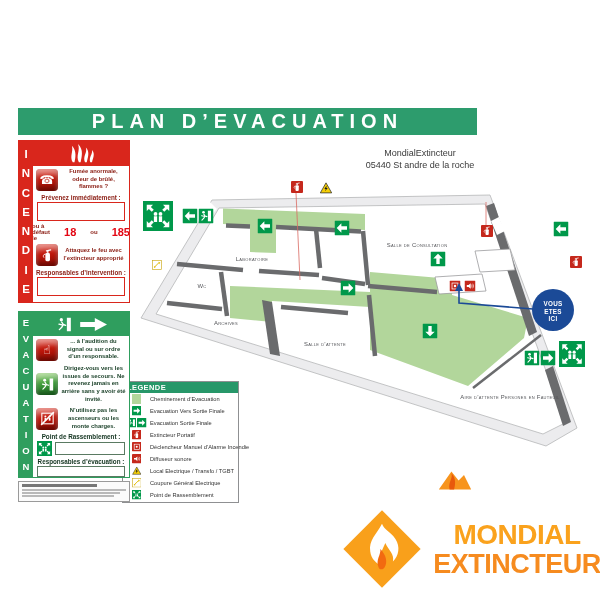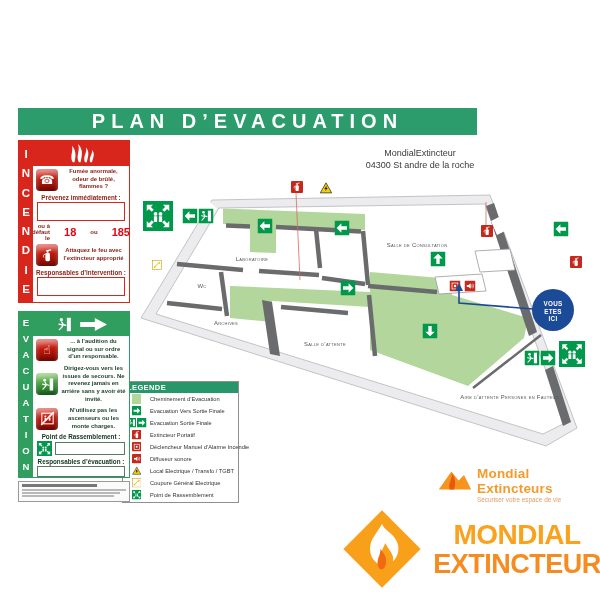--- a/index.html
+++ b/index.html
@@ -43,21 +43,21 @@
   .gicon .g{color:#fff;font-size:12px;line-height:1;font-family:"DejaVu Sans",sans-serif;}
   .gicon svg{width:17px;height:17px;}
   .ptext{flex:1;font-size:5.9px;line-height:1.3;color:#8a1c12;text-align:center;font-weight:600;}
   .evac .ptext{color:#1d432b;}
   .plabel{font-size:6.3px;font-weight:700;color:#8a1c12;text-align:center;margin-top:1px;flex:none;}
   .evac .plabel{color:#12331f;}
   .inbox{border:1px solid #d9261c;background:#fff;margin:1px 4px;flex:none;}
   .evac .inbox{border-color:#5a7a62;}
   .b20{height:19px;} .b12{height:11px;}
   .fallback{display:flex;align-items:center;justify-content:center;gap:14px;font-size:6px;
-            color:#8a1c12;margin:1px 0;font-weight:600;text-align:right;}
+            color:#8a1c12;margin:1px 0;font-weight:600;}
   .fallback b{font-size:11px;color:#e30613;font-weight:800;}
   .pr-row{display:flex;align-items:center;gap:3px;padding:1px 4px;}
   .pr-ic{width:15px;height:15px;flex:none;}
   .inbox.flex1{flex:1;height:13px;margin:0;}
 
   
   .fineprint{position:absolute;left:18px;top:481px;width:112px;height:21px;z-index:4;
              border:1px solid #9a9a9a;background:#fbfbfb;padding:2px 3px;}
   .fp-bar{height:3px;background:#777;width:72%;margin-bottom:2px;}
   .fp-l{height:1.6px;background:#b9b9b9;margin:1.6px 0;}
@@ -238,21 +238,21 @@
       <text class="yei-text" x="553" y="313.5"><tspan>ETES</tspan></text>
       <text class="yei-text" x="553" y="321"><tspan>ICI</tspan></text>
     </g>
   </svg>
 
   <div class="banner">
     <span>PLAN D’EVACUATION</span>
   </div>
   <div class="address">
     <div>MondialExtincteur</div>
-    <div>04300 St andre de la roche</div>
+    <div>05440 St andre de la roche</div>
   </div>
 
   <aside class="panel incendie">
     <div class="vbar">
         <span>I</span>
         <span>N</span>
         <span>C</span>
         <span>E</span>
         <span>N</span>
         <span>D</span>
@@ -434,24 +434,20 @@
         </span>
       <span class="lg-t">Point de Rassemblement</span>
     </div>
   </section>
 
   <div class="brand-small">
     <svg class="bs-icon" viewBox="0 0 40 30">
       <path d="M2 26 L16 6 L24 16 L30 10 L38 26 Z" fill="#f7941d"></path>
       <path d="M14 26 C12 18 18 14 16 8 C22 14 20 22 19 26 Z" fill="#e8590c"></path>
     </svg>
-    <div>
-      <div class="bs-name">Mondial Extincteurs</div>
-      <div class="bs-tag">Sécuriser votre espace de vie</div>
-    </div>
   </div>
 
   <div class="brand-big">
     <svg class="bb-flame" viewBox="0 0 100 100">
       <polygon points="50,4 96,50 50,96 4,50" fill="#f9a01b"></polygon>
       <path d="M50 20 C43 33 34 40 36 53 C37 62 44 68 50 70 C45 59 51 50 54 43 C58 52 65 56 63 65 C70 58 72 47 66 38 C59 28 53 28 50 20 Z" fill="#fff"></path>
       <path d="M46 72 C42 63 49 57 48 50 C55 57 57 66 53 72 C51 75 47 75 46 72 Z" fill="#f26a10"></path>
     </svg>
     <div class="bb-text">
       <div class="bb-l1">MONDIAL</div>

